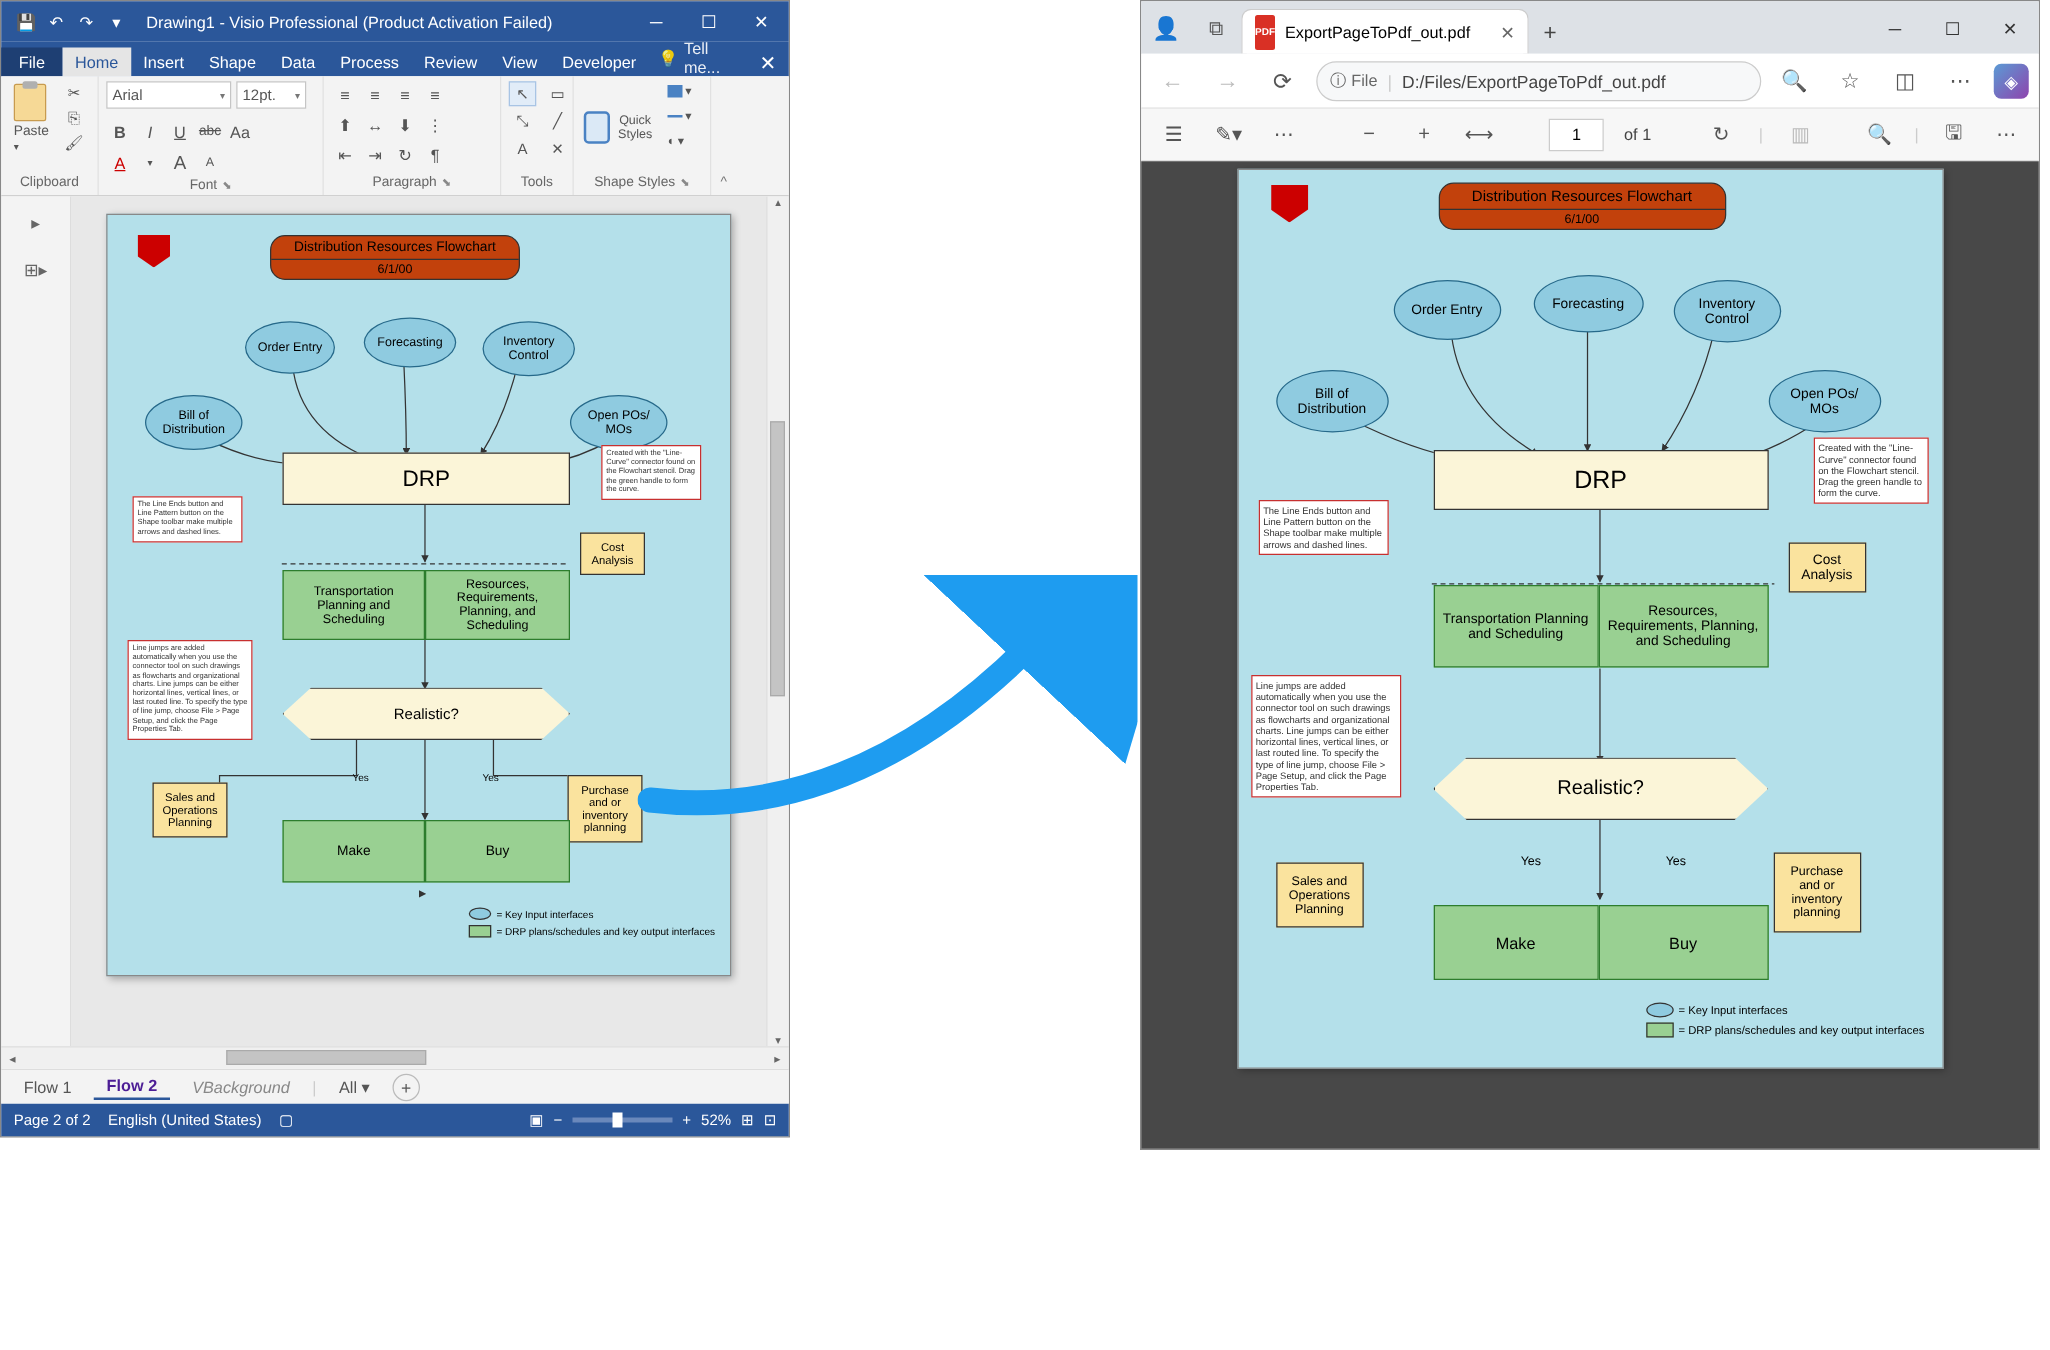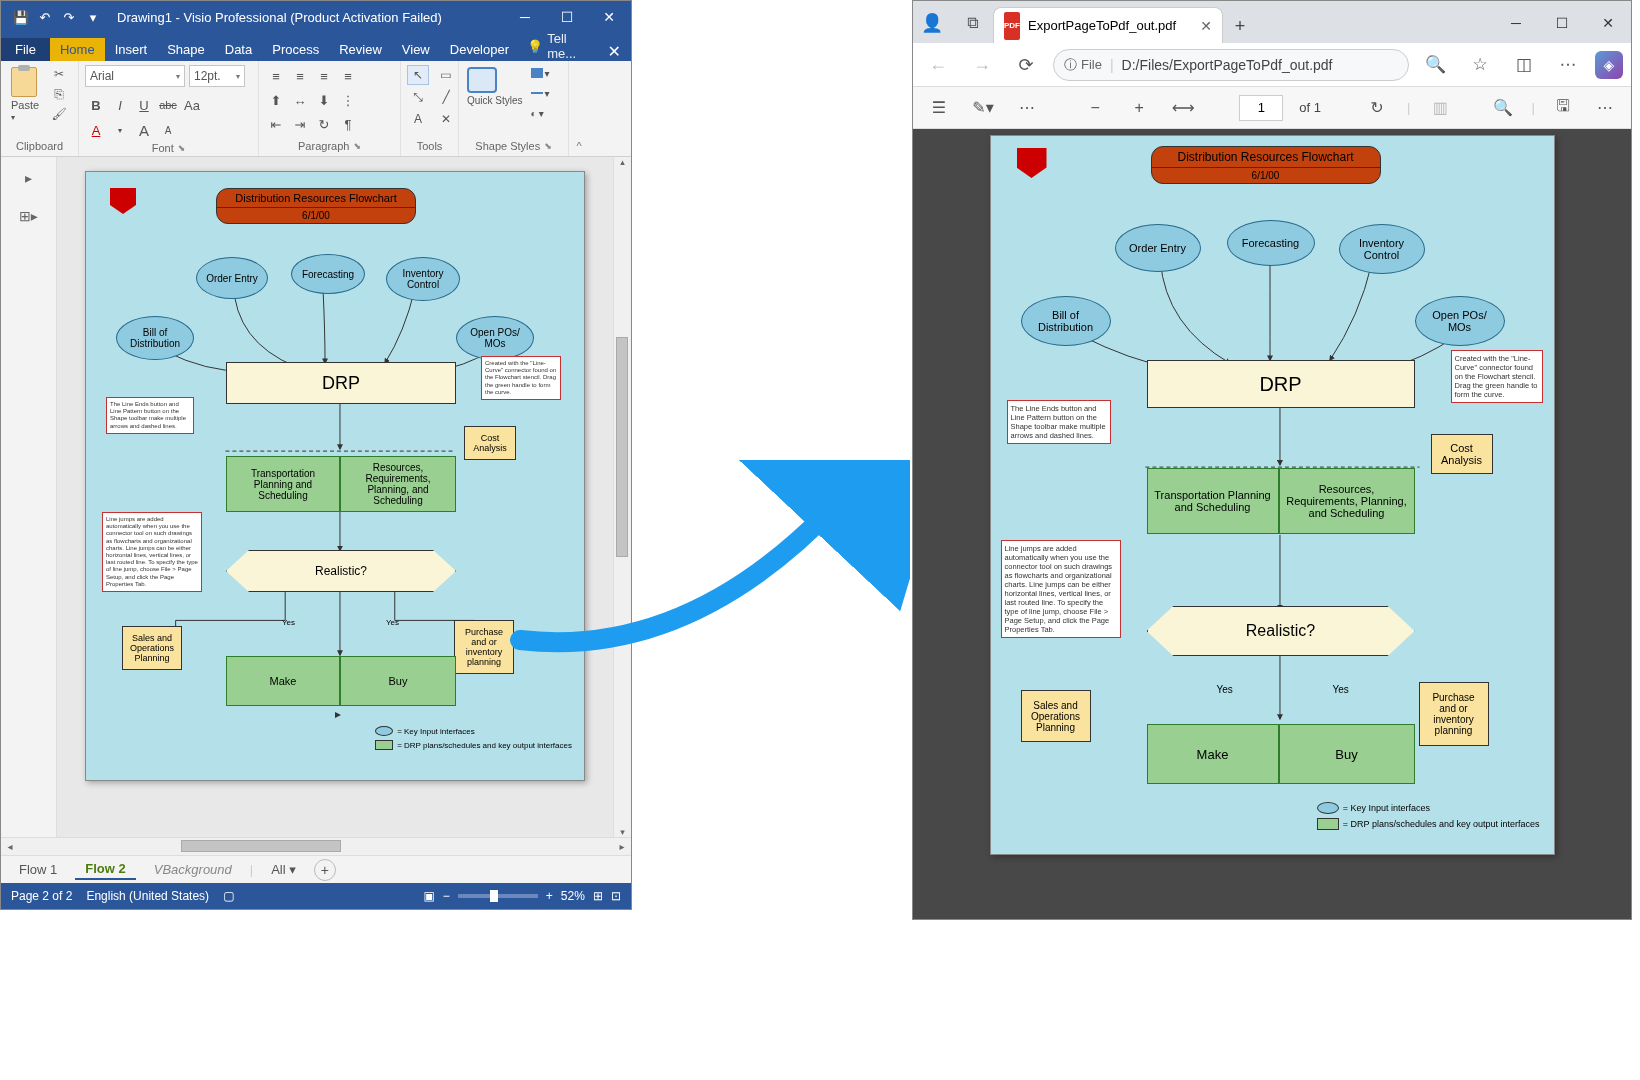--- a/index.html
+++ b/index.html
@@ -9,21 +9,21 @@
 .edge-window{width:720px;height:920px;border:1px solid #888;background:#fff;position:relative;margin-left:280px;display:flex;flex-direction:column}
 .arrow-container{position:absolute;left:510px;top:460px;width:400px;height:200px;z-index:100}
 .titlebar{height:32px;background:#2b579a;display:flex;align-items:center;color:#fff;font-size:12px;padding:0 4px}
 .titlebar .title-text{flex:1;padding-left:8px;font-size:13px}
 .titlebar .win-btns{display:flex;gap:6px}
 .titlebar .win-btn{width:36px;height:28px;display:flex;align-items:center;justify-content:center;font-size:14px}
 .qat{display:flex;align-items:center;gap:4px;padding:0 6px}
 .qat .qat-btn{width:20px;height:20px;display:flex;align-items:center;justify-content:center;color:#fff;font-size:13px}
 .ribbon-tabs{height:28px;background:#2b579a;display:flex;align-items:flex-end;color:#fff;font-size:13px}
 .ribbon-tabs .tab{padding:4px 10px;cursor:pointer}
-.ribbon-tabs .tab.active{background:#eab308;color:#2b579a}
+.ribbon-tabs .tab.active{background:#e5e5e5;color:#2b579a}
 .ribbon-tabs .tab.file{background:#1e3f73;padding:4px 14px}
 .ribbon-tabs .tell-me{display:flex;align-items:center;gap:4px;padding:0 8px;opacity:.9}
 .ribbon-tabs .collapse-x{margin-left:auto;padding:0 10px;font-size:16px}
 .ribbon{height:96px;background:#f3f3f3;border-bottom:1px solid #d0d0d0;display:flex;font-size:11px;color:#555;position:relative}
 .ribbon-group{border-right:1px solid #e1e1e1;padding:4px 6px 2px;display:flex;flex-direction:column;justify-content:space-between}
 .ribbon-group .group-label{text-align:center;font-size:11px;color:#666;height:16px;display:flex;align-items:center;justify-content:center;gap:4px}
 .ribbon-group .group-label .dialog-launch{font-size:9px;color:#888}
 .group-body{display:flex;gap:6px;flex:1}
 .paste-btn{display:flex;flex-direction:column;align-items:flex-start;gap:2px;padding:2px 4px}
 .paste-btn .clipboard-icon{width:26px;height:30px;background:#f6d996;border:1px solid #c89b4f;border-radius:2px;position:relative}
@@ -32,37 +32,37 @@
 .mini-btn{width:20px;height:18px;display:flex;align-items:center;justify-content:center;font-size:12px;color:#555}
 .font-row{display:flex;gap:4px;margin-bottom:4px}
 .font-combo{height:22px;border:1px solid #c5c5c5;background:#fff;font-size:12px;padding:0 4px;display:flex;align-items:center;justify-content:space-between}
 .font-combo .dd{font-size:8px;color:#777}
 .btn-row{display:flex;gap:2px}
 .fmt-btn{width:22px;height:22px;display:flex;align-items:center;justify-content:center;font-size:13px;color:#555}
 .para-grid{display:grid;grid-template-columns:repeat(4,22px);grid-auto-rows:22px;gap:2px}
 .tools-col{display:flex;flex-direction:column;gap:2px}
 .tool-btn{width:22px;height:20px;display:flex;align-items:center;justify-content:center;font-size:12px;color:#555;border:1px solid transparent}
 .tool-btn.sel{border:1px solid #a8c4e4;background:#e1ecf8}
-.quick-styles{display:flex;flex-direction:column;align-items:flex-start;gap:2px;padding:2px}
+.quick-styles{display:flex;flex-direction:row;align-items:center;gap:2px;padding:2px}
 .qs-shape{width:30px;height:26px;border:2px solid #4a82c3;background:#dbe9f6;border-radius:4px}
 .shape-col{display:flex;flex-direction:column;gap:4px}
 .shape-mini{width:28px;height:16px;display:flex;align-items:center;gap:2px;font-size:10px}
 .ribbon-collapse{width:20px;display:flex;align-items:flex-end;justify-content:center;font-size:11px;color:#777;padding-bottom:4px}
 .workspace{flex:1;display:flex;background:#e8e8e8;overflow:hidden;position:relative}
 .left-rail{width:56px;background:#f3f3f3;border-right:1px solid #ddd;display:flex;flex-direction:column;align-items:center;padding-top:10px;gap:16px}
 .left-rail .rail-btn{width:22px;height:22px;font-size:14px;color:#666;display:flex;align-items:center;justify-content:center}
 .canvas-area{flex:1;position:relative;background:#e8e8e8;display:flex;align-items:flex-start;justify-content:center;padding:14px}
 .scroll-v{width:18px;background:#f0f0f0;border-left:1px solid #ddd;position:relative}
 .scroll-v .thumb{position:absolute;left:2px;width:12px;background:#c4c4c4;border:1px solid #aaa}
 .scroll-h{height:18px;background:#f0f0f0;border-top:1px solid #ddd;display:flex;align-items:center;position:relative}
 .scroll-h .thumb{position:absolute;top:2px;height:12px;background:#c4c4c4;border:1px solid #aaa}
 .scroll-h .arrow-btn{width:18px;height:18px;display:flex;align-items:center;justify-content:center;font-size:10px;color:#666}
 .page-tabs{height:28px;background:#f3f3f3;border-top:1px solid #ddd;display:flex;align-items:center;font-size:13px;color:#555;padding:0 8px;gap:8px}
 .page-tabs .ptab{padding:2px 10px}
-.page-tabs .ptab.active{color:#4d7c0f;font-weight:600;border-bottom:2px solid #2b579a}
+.page-tabs .ptab.active{color:#4c1d95;font-weight:600;border-bottom:2px solid #2b579a}
 .page-tabs .ptab.italic{font-style:italic;color:#888}
 .page-tabs .sep{color:#ccc}
 .page-tabs .add-page{width:22px;height:22px;border:1px solid #bbb;border-radius:50%;display:flex;align-items:center;justify-content:center;font-size:14px}
 .statusbar{height:26px;background:#2b579a;color:#fff;display:flex;align-items:center;font-size:12px;padding:0 10px;gap:14px}
 .statusbar .sb-right{margin-left:auto;display:flex;align-items:center;gap:8px}
 .zoom-slider{width:80px;height:4px;background:#6a88bb;position:relative}
 .zoom-slider .zthumb{position:absolute;top:-4px;width:8px;height:12px;background:#fff;left:40%}
 
 .edge-titlebar{height:42px;background:#dde1e6;display:flex;align-items:flex-end}
 .edge-titlebar .profile{width:40px;height:40px;display:flex;align-items:center;justify-content:center;font-size:18px;color:#777}

